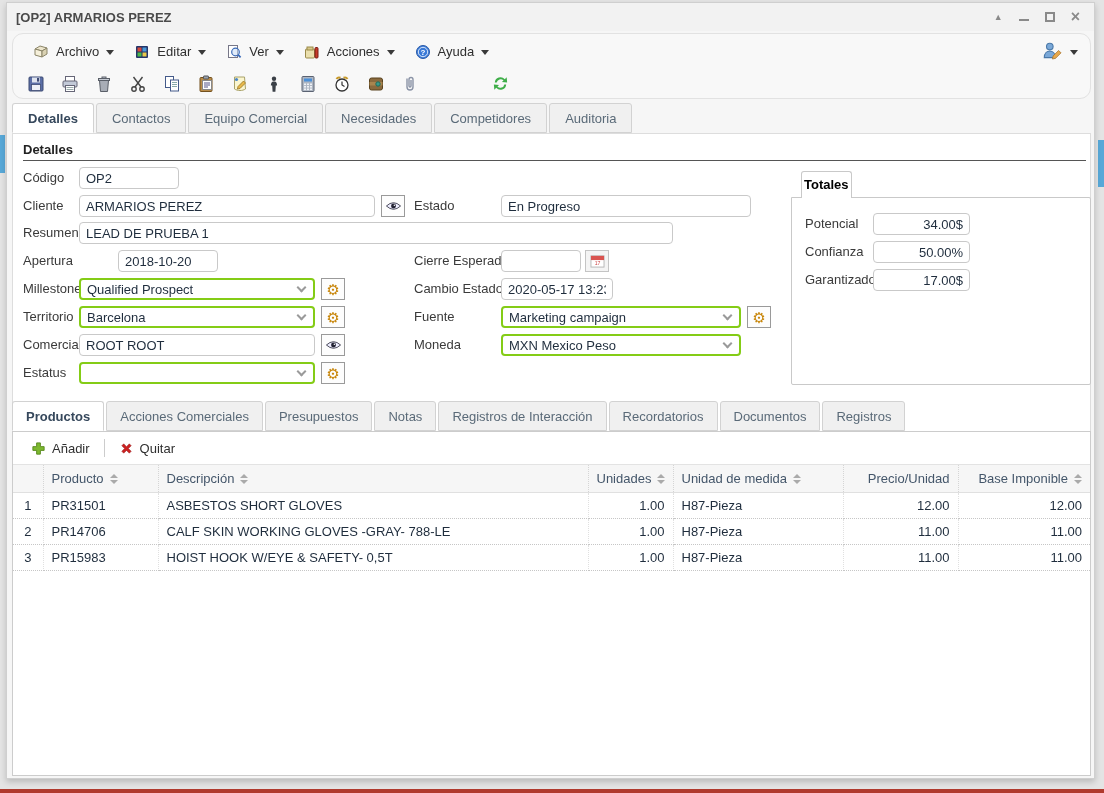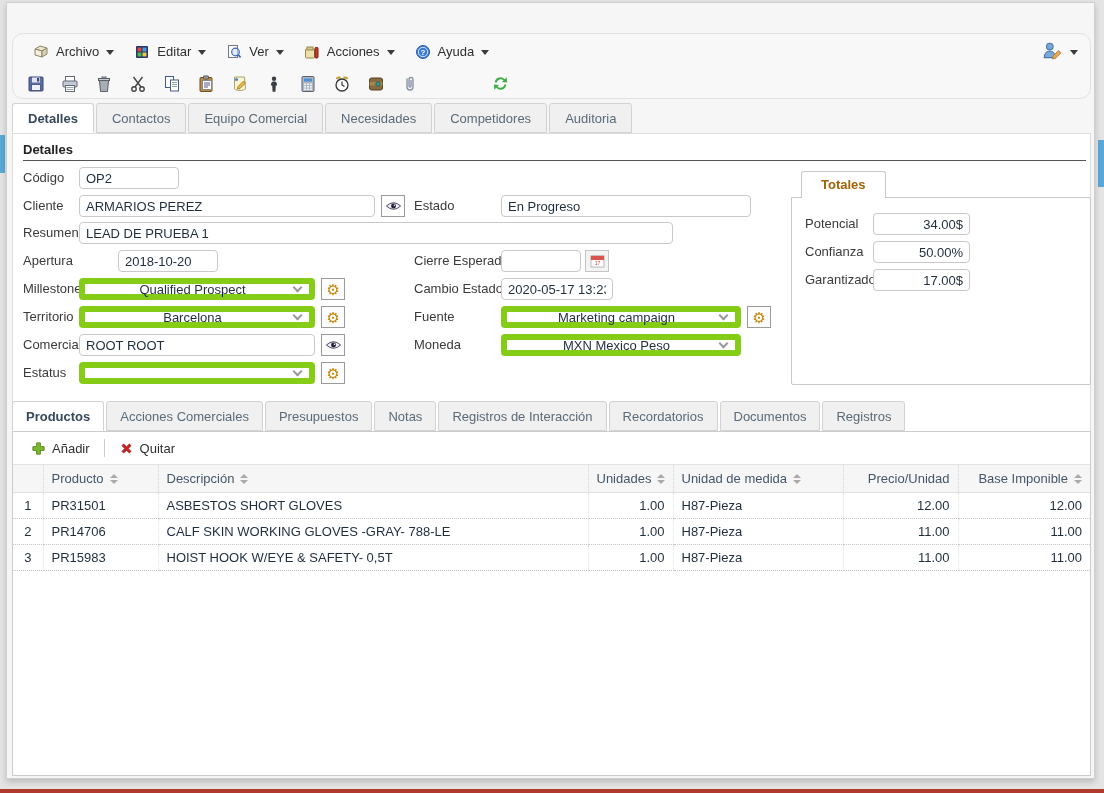--- a/index.html
+++ b/index.html
@@ -49,33 +49,33 @@
                border:1px solid #ddd; }
 
   .section-header { position:absolute; left:16px; top:139px; width:1063px; font-weight:bold; color:#222;
                     border-bottom:1px solid #555; padding-bottom:3px; z-index:2; }
 
   
   .flbl { position:absolute; color:#3a3a3a; z-index:2; }
   .inp { position:absolute; height:22px; border:1px solid #c9c9c9; border-radius:4px; background:#fff;
          font-family:"Liberation Sans", sans-serif; font-size:13px; color:#1f2d3d; padding:0 6px; z-index:2; outline:none; }
   .inp.right { text-align:right; }
-  .sel { position:absolute; height:22px; border:6px solid #84cc16; border-radius:4px; background:#fff;
-         display:flex; align-items:center; padding:0 6px; color:#1f2d3d; z-index:2;text-align:center; }
+  .sel { position:absolute; height:22px; border:2px solid #84cc16; border-radius:4px; background:#fff;
+         display:flex; align-items:center; padding:0 6px; color:#1f2d3d; z-index:2; }
   .sel .txt { flex:1; white-space:nowrap; overflow:hidden; }
   .chev { width:7px; height:7px; border-right:2px solid #9a9a9a; border-bottom:2px solid #9a9a9a;
           transform:rotate(45deg); margin:-4px 2px 0 0; }
   .sqbtn { position:absolute; width:24px; height:22px; border:1px solid #9a9a9a; background:#fdfdfd;
            display:flex; align-items:center; justify-content:center; z-index:2; }
   .gearbtn { color:#c8860a; font-size:15px; line-height:15px; }
 
   
-  .tottab { position:absolute; left:794px; top:168px; height:27px; line-height:26px; padding:0 19px;
+  .tottab { position:absolute; left:794px; top:168px; height:27px; line-height:26px; padding:0 2px;
             background:#fff; border:1px solid #c9c9c9; border-bottom:none; border-radius:3px 3px 0 0;
-            font-weight:bold; color:#a16207; z-index:3; }
+            font-weight:bold; color:#000000; z-index:3; }
   .totpanel { position:absolute; left:784px; top:194px; width:300px; height:188px; background:#fff;
               border:1px solid #c9c9c9; border-radius:0 2px 2px 2px; z-index:2; }
 
   
   .prodpanel { position:absolute; left:5px; top:428px; width:1079px; height:345px; background:#fff;
                border:1px solid #ccc; z-index:2; }
   .actions { display:flex; align-items:center; height:33px; border-bottom:1px solid #e3e3e3; padding-left:8px; }
   .actbtn { display:flex; align-items:center; gap:6px; padding:0 10px; color:#2f2f2f; }
   .actdiv { width:1px; height:18px; background:#ccc; margin:0 4px; }
 
@@ -92,20 +92,29 @@
 </style>
 </head>
 <body>
 
 <div class="sliver-left"></div>
 <div class="sliver-right"></div>
 <div class="bottom-strip"></div>
 
 <div class="window">
 
+  <div class="titlebar">
+    <span class="title">[OP2] ARMARIOS PEREZ</span>
+    <span class="winctl">
+      <span class="wc-collapse">▲</span>
+      <span class="wc-min"></span>
+      <span class="wc-max"></span>
+      <span class="wc-close">×</span>
+    </span>
+  </div>
 
   <div class="menupanel">
     <div class="menubar">
       <div class="menuitem">
         <svg width="16" height="16" viewBox="0 0 16 16">
             <path d="M2 5 l5-3 7 2-5 3z" fill="#ece5cc" stroke="#8a8468"></path>
             <path d="M2 5 l7 2 v6 l-7-2z" fill="#f6f0da" stroke="#8a8468"></path>
             <path d="M9 7 l5-3 v6 l-5 3z" fill="#d9d1b2" stroke="#8a8468"></path>
           </svg>
         <span class="lbl">Archivo</span>

